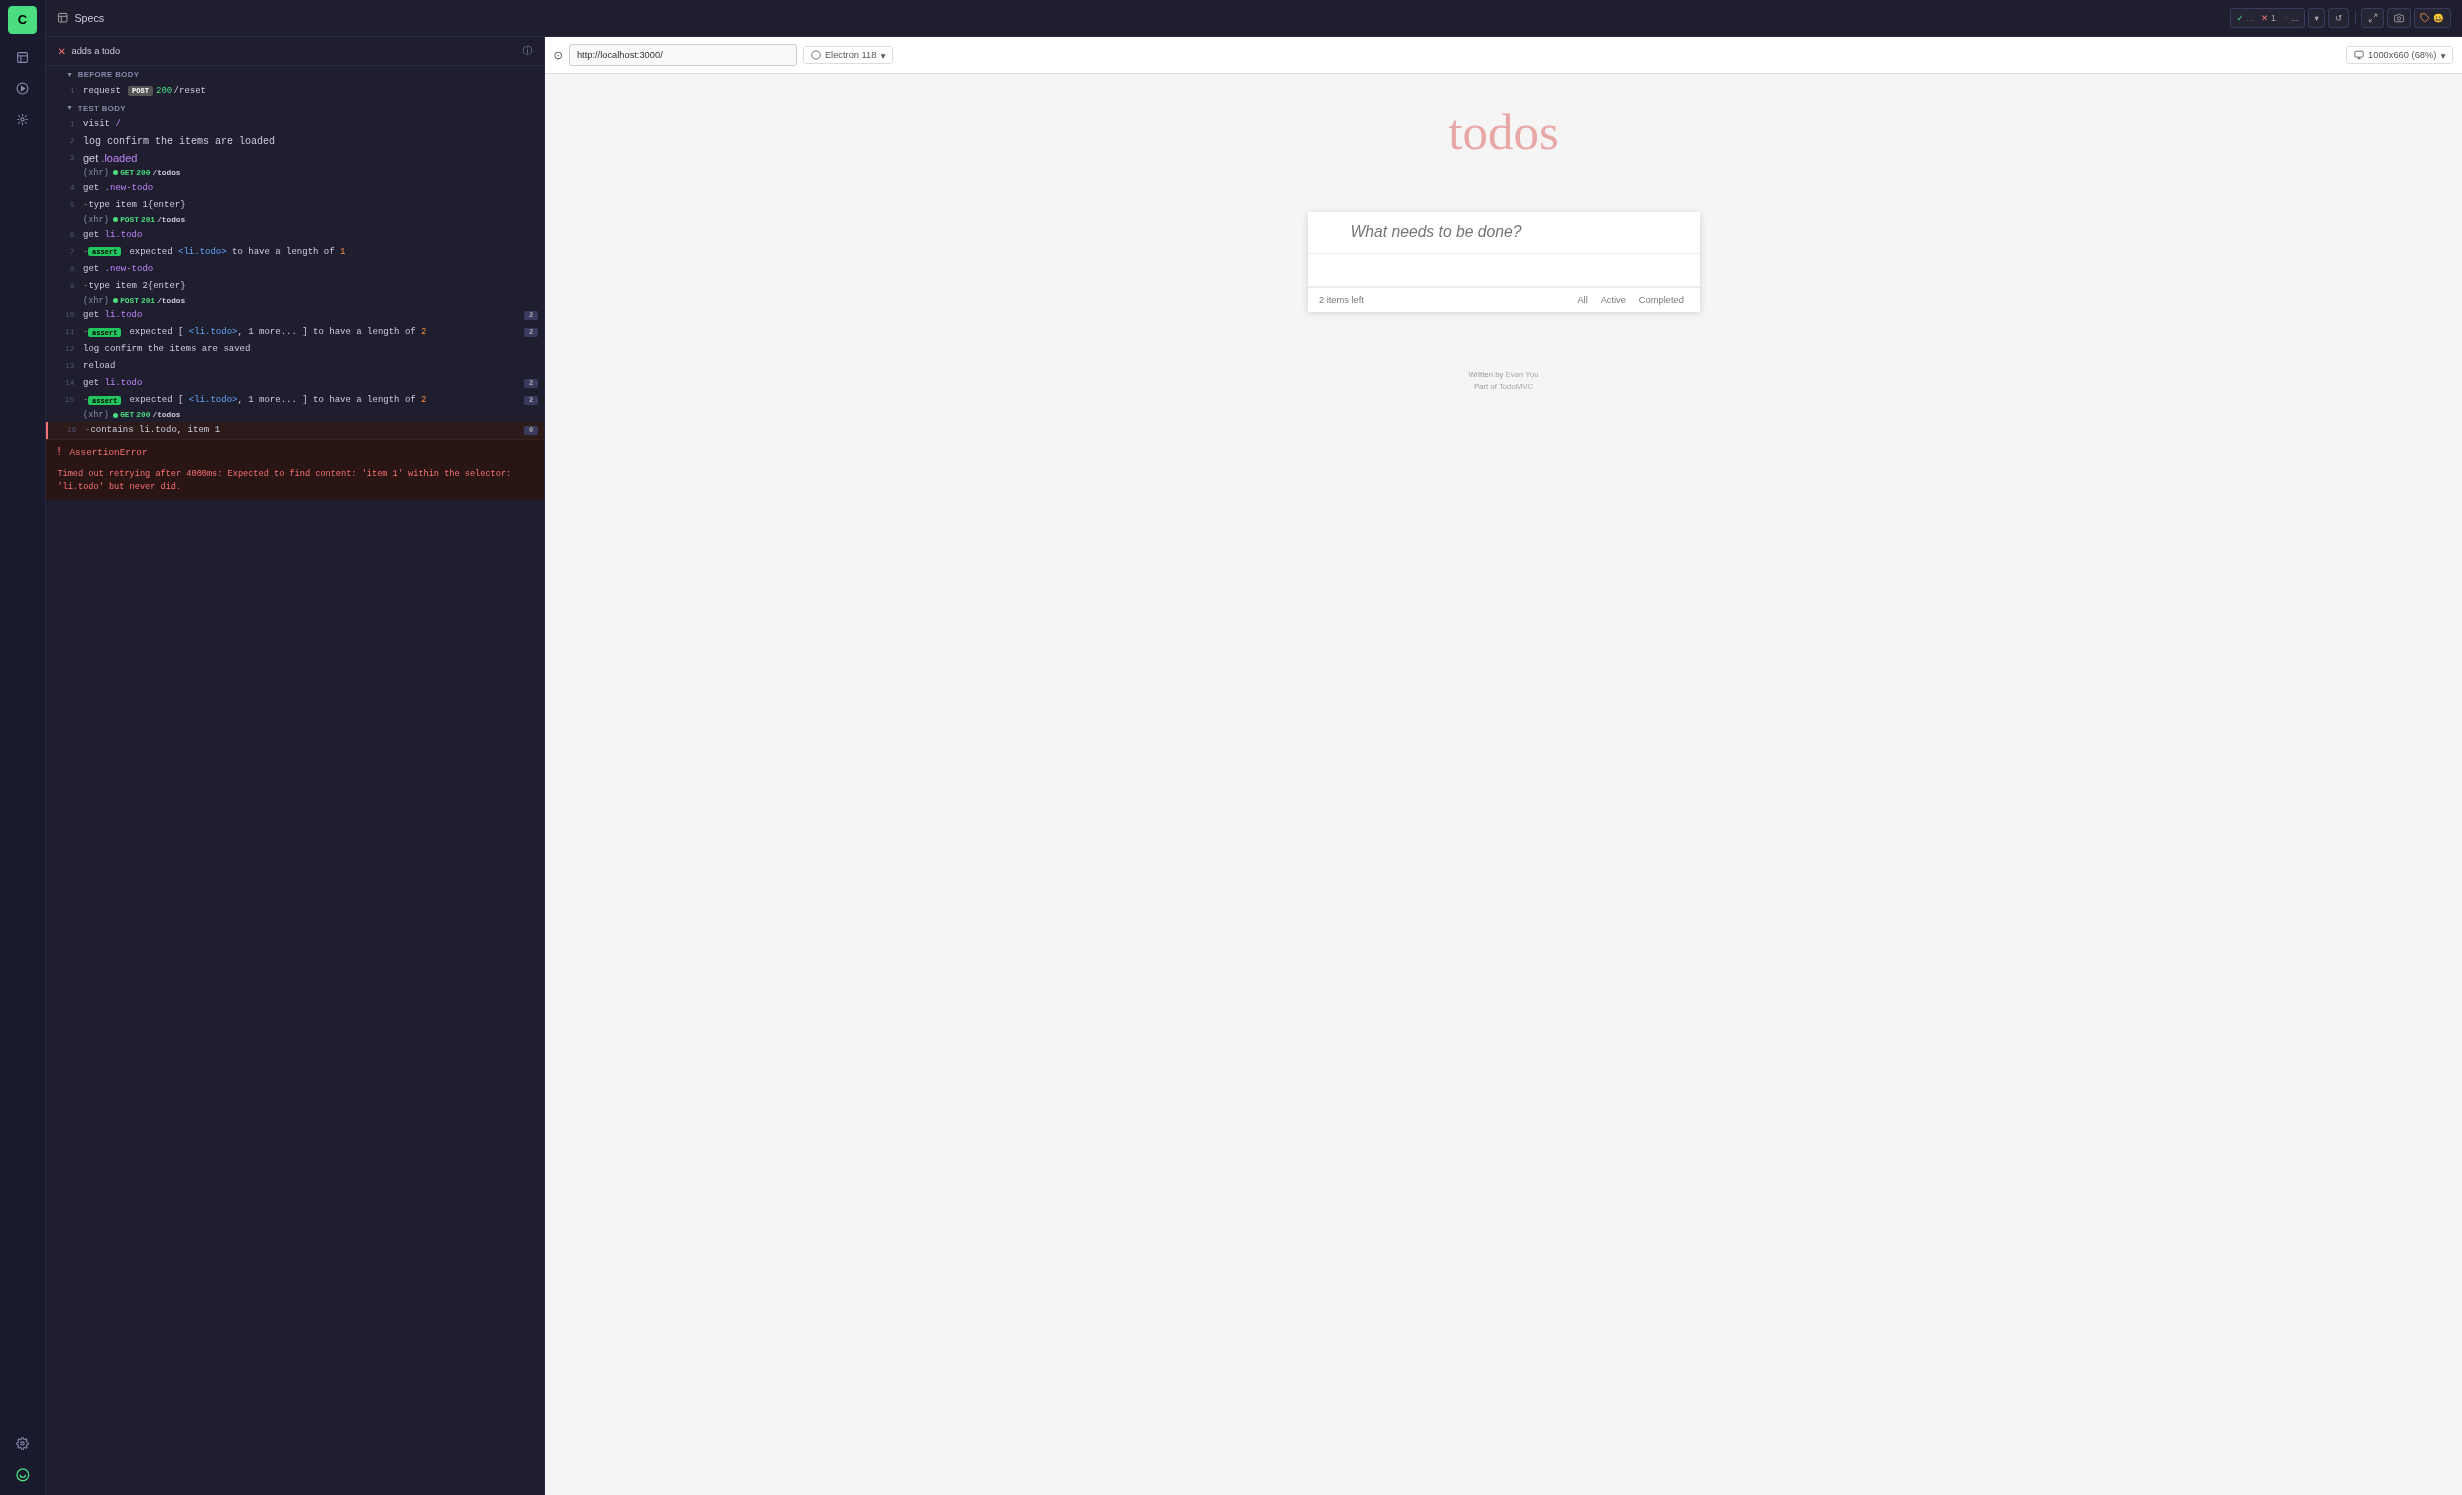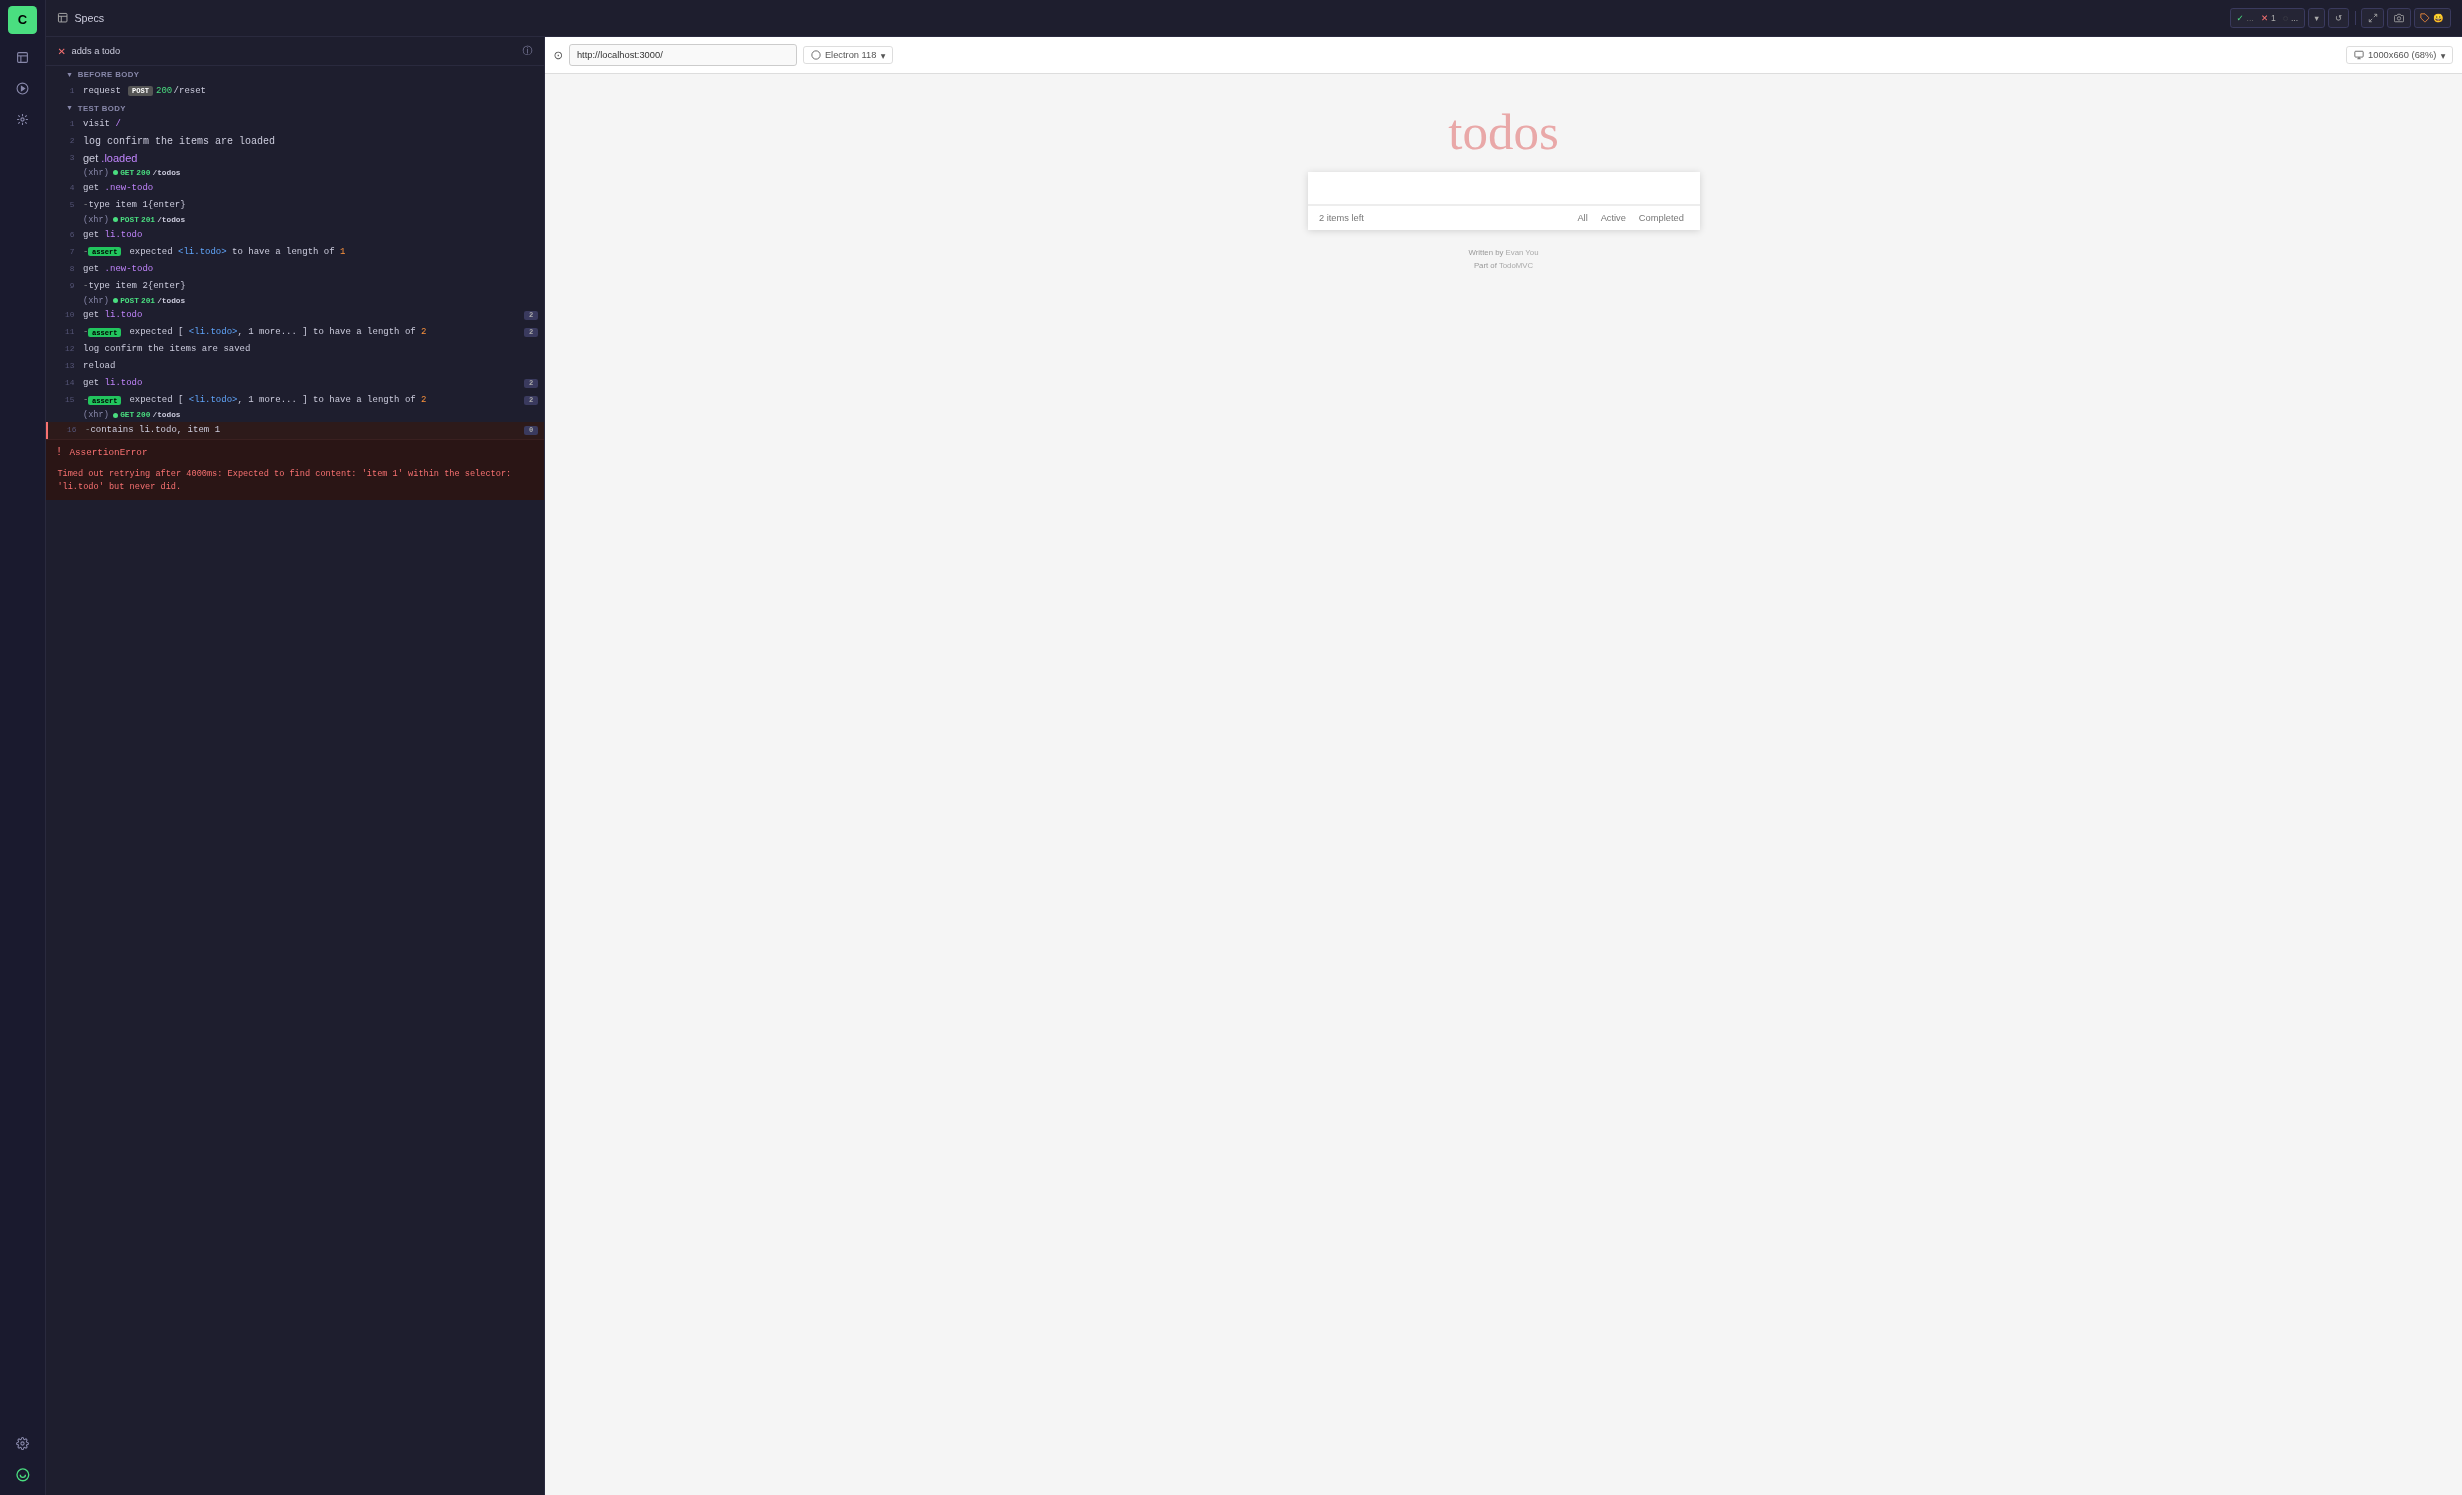--- a/index.html
+++ b/index.html
@@ -289,20 +289,21 @@
     }
 
     
     .todo-preview {
       flex: 1;
       display: flex;
       flex-direction: column;
       align-items: center;
       padding: 28.5px 14.3px 14.3px;
       background: #f5f5f5;
+      gap: 40px;
     }
     .todo-title {
       font-size: 51px;
       color: #e8a0a0;
       font-weight: 200;
       font-family: Georgia, serif;
       margin-bottom: 11.4px;
       opacity: 0.9;
     }
     .todo-app {
@@ -645,20 +646,23 @@
               <line x1="12" y1="17" x2="12" y2="21"></line>
             </svg>
           <span>1000x660 (68%)</span>
           <span>▾</span>
         </div>
       </div>
 
       <div class="todo-preview">
         <div class="todo-title">todos</div>
         <div class="todo-app">
+          <div class="todo-input-area">
+            <input type="text" class="todo-input" readonly="" placeholder="What needs to be done?" style="">
+          </div>
           <div class="todo-items-area">
 
             <div style="height: 33px; border-bottom: 0.7px solid #ededed;"></div>
           </div>
           <div class="todo-footer">
             <span class="items-left">2 items left</span>
             <div class="todo-footer-links">
               <a class="todo-footer-link">All</a>
               <a class="todo-footer-link">Active</a>
               <a class="todo-footer-link">Completed</a>

